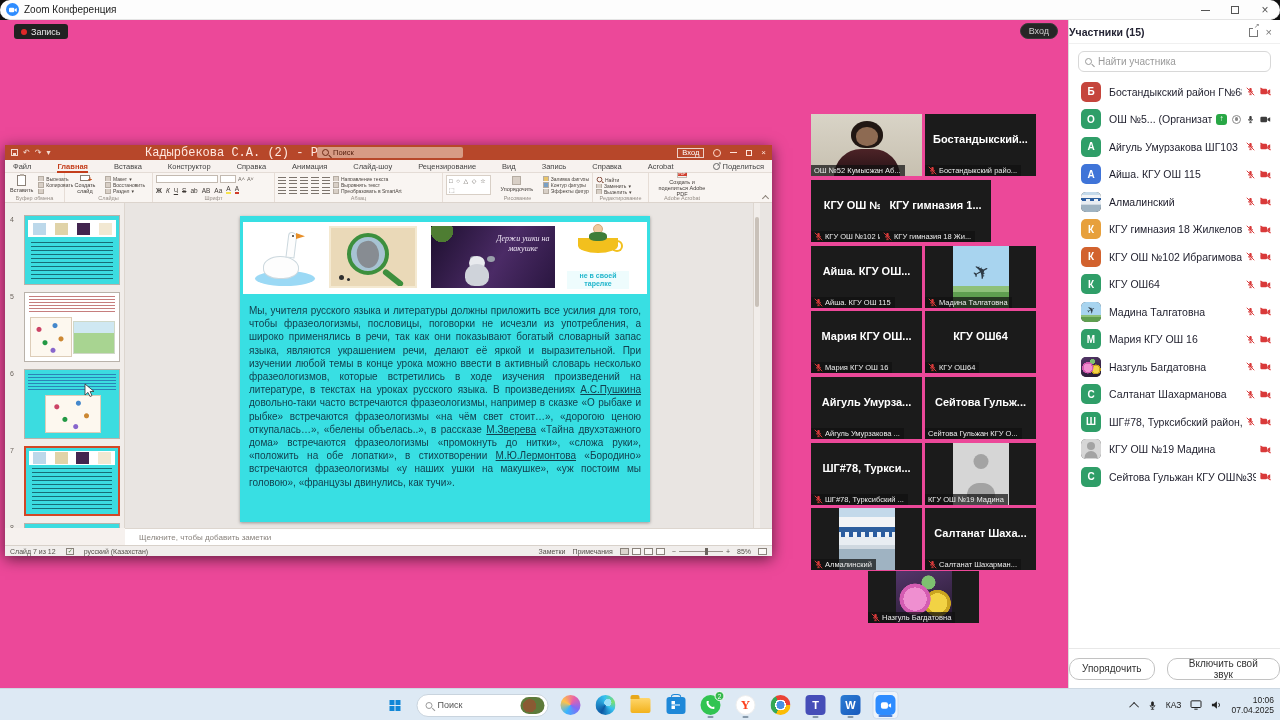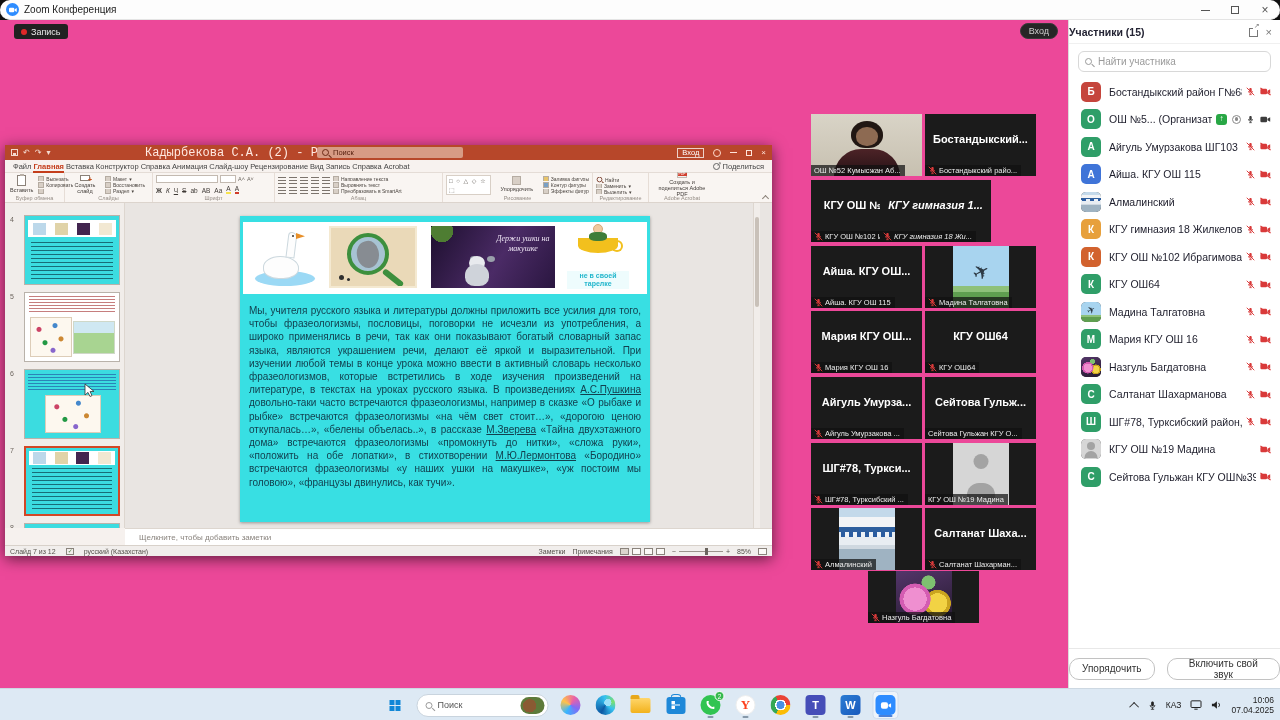--- a/index.html
+++ b/index.html
@@ -77,21 +77,21 @@
   .ppt-title{position:absolute;left:140px;width:186px;font-size:12px;color:#ffe9e1;white-space:nowrap;overflow:hidden;font-family:Liberation Mono, monospace;}
   .ppt-search{position:absolute;left:312px;top:2px;width:146px;height:11px;background:#d79b85;border-radius:2px;display:flex;align-items:center;gap:4px;padding:0 5px;color:#57200f;font-size:7.5px;}
   .mag.dark{border-color:#6b2a16;}
   .mag.dark::after{background:#6b2a16;}
   .ppt-tb-right{position:absolute;right:0;top:0;height:15px;display:flex;align-items:center;gap:9px;padding-right:6px;}
   .ppt-signin{border:1px solid rgba(255,255,255,.75);font-size:7.5px;padding:0 4px;height:10px;display:flex;align-items:center;color:#fff;}
   .ppt-person{width:8px;height:8px;border:1px solid #ffd9cc;border-radius:50%;position:relative;}
   .ppt-winbtn{color:#ffe4da;font-size:8px;display:flex;align-items:center;}
   .pwb-min{width:7px;height:1px;background:#ffe4da;}
   .pwb-max{width:6px;height:6px;border:1px solid #ffe4da;}
-  .ppt-tabs{position:absolute;left:0;top:15px;right:0;height:13px;background:#f7f2ef;border-bottom:1px solid #e4dcd6;display:flex;align-items:center;gap:2px;padding-left:8px;font-size:7.5px;color:#444;}
+  .ppt-tabs{position:absolute;left:0;top:15px;right:0;height:13px;background:#f7f2ef;border-bottom:1px solid #e4dcd6;display:flex;align-items:center;gap:26px;padding-left:8px;font-size:7.5px;color:#444;}
   .ppt-tab{white-space:nowrap;position:relative;height:13px;display:flex;align-items:center;}
   .ppt-tab.active{color:#c43e1c;font-weight:bold;}
   .ppt-tab.active::after{content:"";position:absolute;left:0;right:0;bottom:0;height:2px;background:#c43e1c;}
   .ppt-share{position:absolute;right:8px;top:15px;height:13px;display:flex;align-items:center;gap:3px;font-size:7.5px;color:#444;}
   .share-ic{width:7px;height:7px;border:1px solid #666;border-radius:50%;position:relative;}
   .share-ic::after{content:"↗";position:absolute;left:3px;top:-4px;font-size:6px;color:#666;}
 
   
   .ribbon{position:absolute;left:0;top:28px;right:0;height:30px;background:#f9f5f2;border-bottom:1px solid #dcd4cd;display:flex;}
   .rgroup{position:relative;border-right:1px solid #e6ddd6;height:100%;padding:2px 3px 8px 3px;display:flex;gap:3px;}
@@ -277,21 +277,21 @@
             <svg width="9" height="9" viewBox="0 0 12 12">
               <path d="M6 1.2c-.9 0-1.6.7-1.6 1.6v2.7a1.6 1.6 0 0 0 3.2 0V2.8C7.6 1.9 6.9 1.2 6 1.2z" fill="#d93a3a"></path>
               <path d="M3.2 5.4a2.8 2.8 0 0 0 5.6 0" fill="none" stroke="#d93a3a" stroke-width="1"></path>
               <line x1="6" y1="8.4" x2="6" y2="10.2" stroke="#d93a3a" stroke-width="1"></line>
               <line x1="4.2" y1="10.2" x2="7.8" y2="10.2" stroke="#d93a3a" stroke-width="1"></line>
               <line x1="1" y1="1" x2="11" y2="11" stroke="#d93a3a" stroke-width="1.3"></line>
             </svg>
             <span>КГУ ОШ №102 Ибра...</span>
           </div>
         </div>
-        <div class="tile" style="left: 880px; top: 160px; width: 111px; height: 62px; font-style: italic;">
+        <div class="tile" style="left: 880px; top: 160px; width: 111px; height: 62px;">
           <div class="tile-center">КГУ гимназия 1...</div>
           <div class="tile-label">
             <svg width="9" height="9" viewBox="0 0 12 12">
               <path d="M6 1.2c-.9 0-1.6.7-1.6 1.6v2.7a1.6 1.6 0 0 0 3.2 0V2.8C7.6 1.9 6.9 1.2 6 1.2z" fill="#d93a3a"></path>
               <path d="M3.2 5.4a2.8 2.8 0 0 0 5.6 0" fill="none" stroke="#d93a3a" stroke-width="1"></path>
               <line x1="6" y1="8.4" x2="6" y2="10.2" stroke="#d93a3a" stroke-width="1"></line>
               <line x1="4.2" y1="10.2" x2="7.8" y2="10.2" stroke="#d93a3a" stroke-width="1"></line>
               <line x1="1" y1="1" x2="11" y2="11" stroke="#d93a3a" stroke-width="1.3"></line>
             </svg>
             <span>КГУ гимназия 18  Жи...</span>

